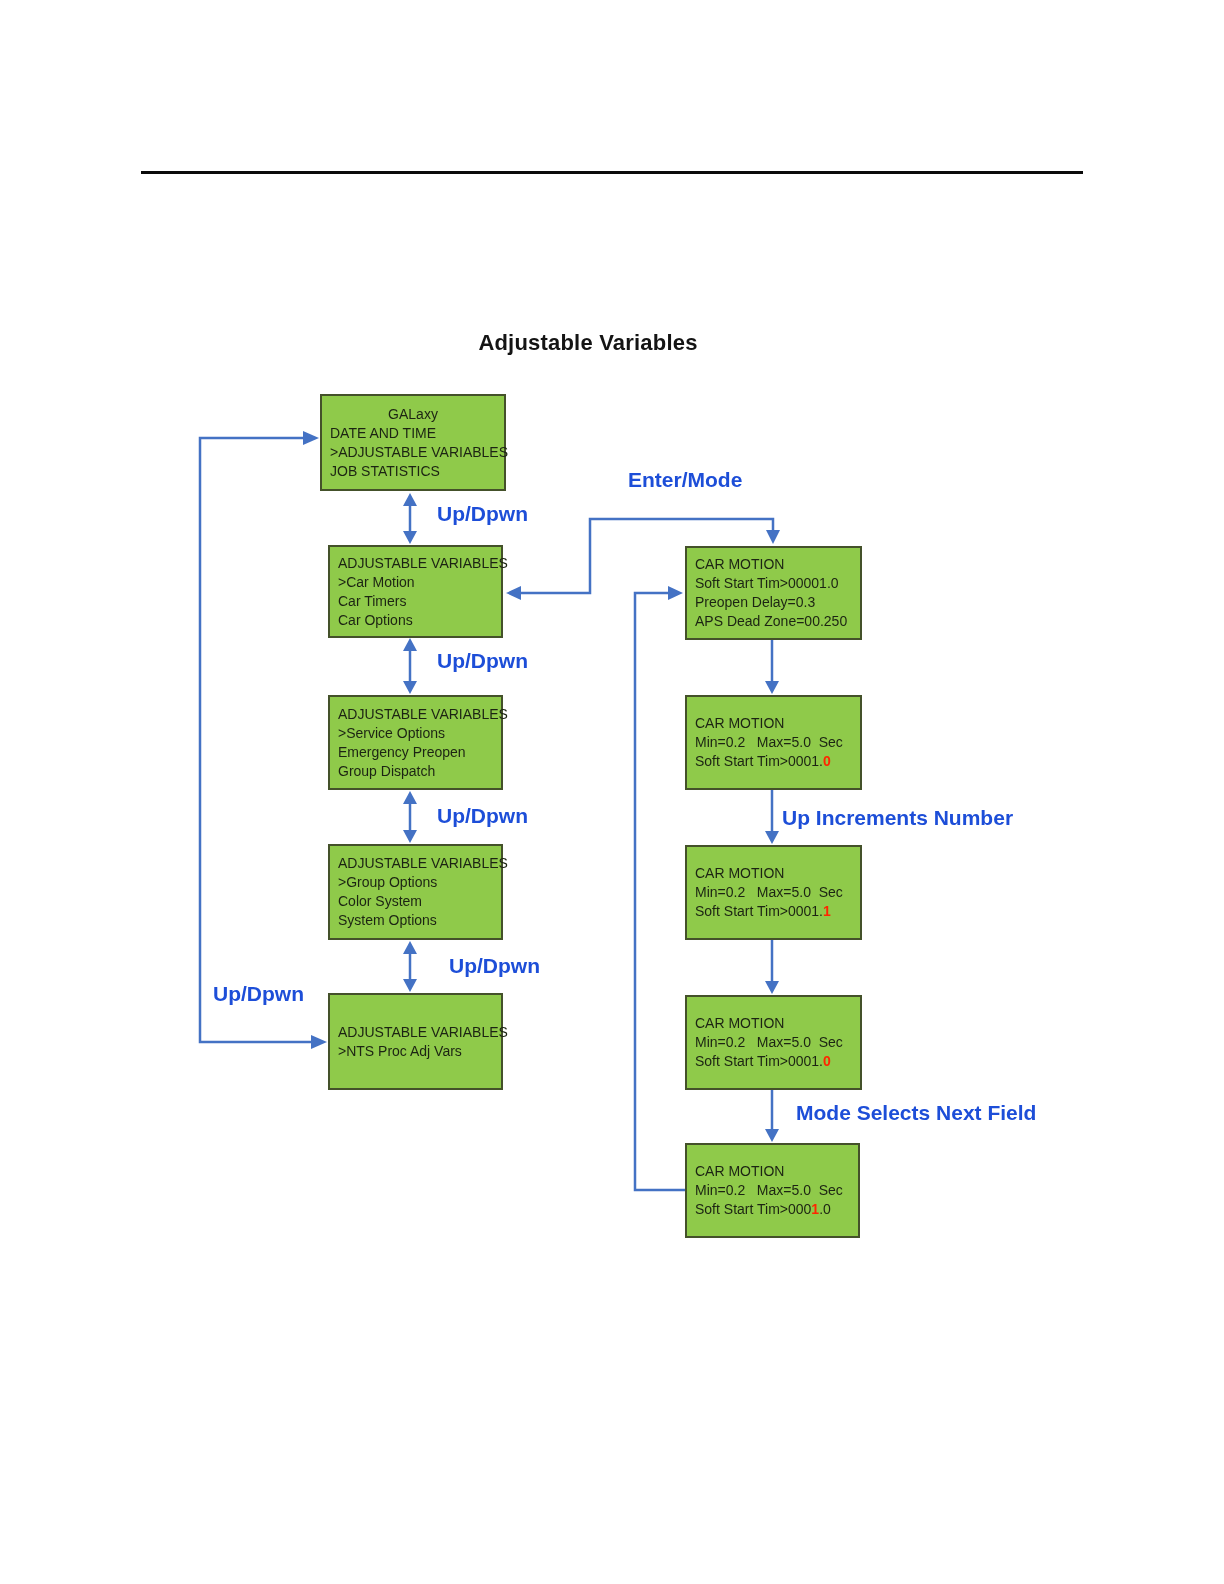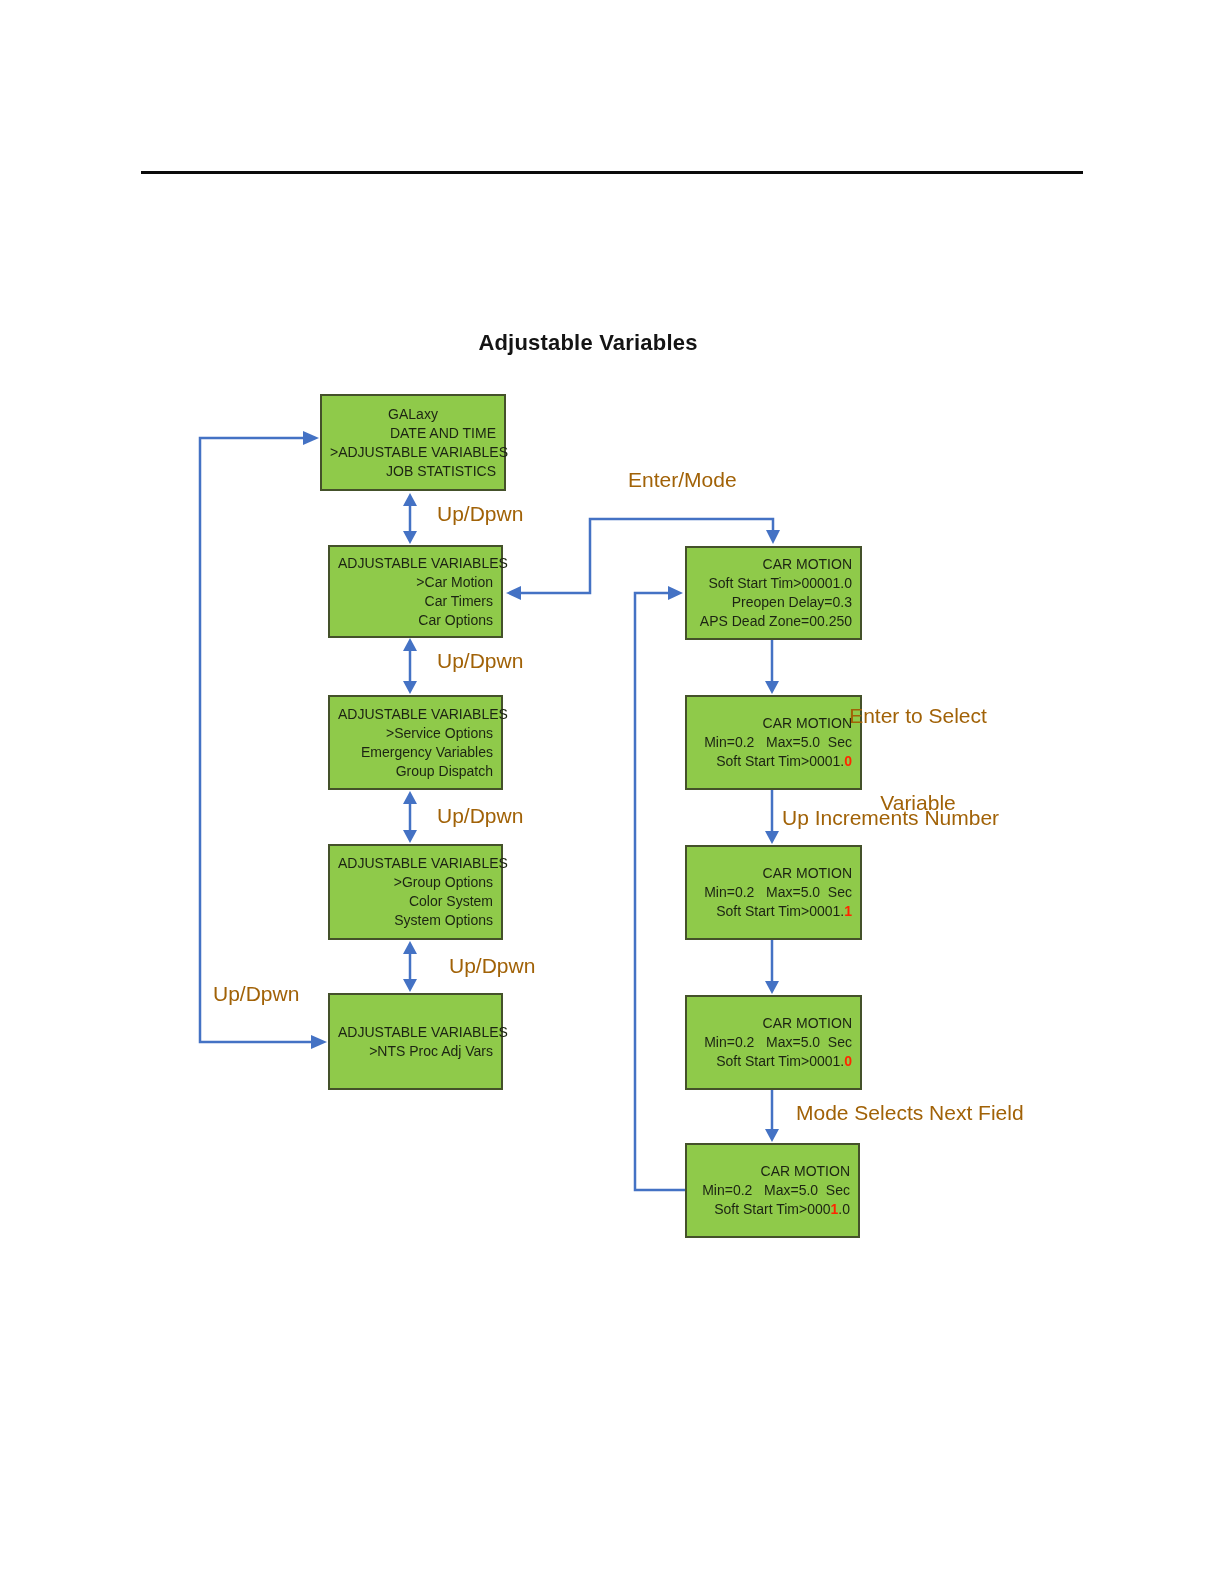--- a/index.html
+++ b/index.html
@@ -4,24 +4,24 @@
 <style>
   html,body{margin:0;padding:0;background:#ffffff;}
   body{font-family:"Liberation Sans", sans-serif;color:#1f1f1f;}
   #canvas{position:relative;width:1224px;height:1256px;background:#ffffff;overflow:hidden;}
   .hrule{position:absolute;left:141px;top:171px;width:942px;height:3px;background:#0a0a0a;}
   .title{position:absolute;left:0;top:330px;width:1176px;text-align:center;
          font-size:22px;font-weight:bold;color:#141414;letter-spacing:0.2px;}
   .box{position:absolute;background:#8fca4a;border:2px solid #44512a;box-sizing:border-box;
        display:flex;flex-direction:column;justify-content:center;
        padding:4px 8px;font-size:14px;line-height:19px;color:#1c2413;}
-  .box-line{white-space:pre;text-align:right;}
+  .box-line{white-space:pre;}
   .box-line.center{text-align:center;}
   .red{color:#ff2600;font-weight:bold;}
-  .lbl{position:absolute;font-size:21px;color:#a16207;white-space:pre;}
+  .lbl{position:absolute;font-size:21px;color:#1d4ed8;white-space:pre;font-weight:bold;}
   .lbl.center{text-align:center;line-height:29px;}
   svg.wires{position:absolute;left:0;top:0;pointer-events:none;}
   .wire{stroke:#4472c4;stroke-width:2.5;fill:none;}
   .head{fill:#4472c4;stroke:none;}
 </style>
 </head>
 <body>
 
 <div id="canvas">
 
@@ -97,21 +97,21 @@
   <div class="box" style="left:328px;top:545px;width:175px;height:93px">
     <div class="box-line">ADJUSTABLE VARIABLES</div>
     <div class="box-line">&gt;Car Motion</div>
     <div class="box-line">Car Timers</div>
     <div class="box-line">Car Options</div>
   </div>
 
   <div class="box" style="left:328px;top:695px;width:175px;height:95px">
     <div class="box-line">ADJUSTABLE VARIABLES</div>
     <div class="box-line">&gt;Service Options</div>
-    <div class="box-line">Emergency Variables</div>
+    <div class="box-line">Emergency Preopen</div>
     <div class="box-line">Group Dispatch</div>
   </div>
 
   <div class="box" style="left:328px;top:844px;width:175px;height:96px">
     <div class="box-line">ADJUSTABLE VARIABLES</div>
     <div class="box-line">&gt;Group Options</div>
     <div class="box-line">Color System</div>
     <div class="box-line">System Options</div>
   </div>
 
@@ -152,23 +152,19 @@
   </div>
 
   <div class="lbl" style="left:628px;top:468px">Enter/Mode</div>
 
   <div class="lbl" style="left:437px;top:502px">Up/Dpwn</div>
   <div class="lbl" style="left:437px;top:649px">Up/Dpwn</div>
   <div class="lbl" style="left:437px;top:804px">Up/Dpwn</div>
   <div class="lbl" style="left:449px;top:954px">Up/Dpwn</div>
   <div class="lbl" style="left:213px;top:982px">Up/Dpwn</div>
 
-  <div class="lbl center" style="left:838px;top:643px;width:160px">
-    <div>Enter to Select</div>
-    <div>Variable</div>
-  </div>
 
   <div class="lbl" style="left:782px;top:806px">Up Increments Number</div>
 
   <div class="lbl" style="left:796px;top:1101px">Mode Selects Next Field</div>
 
 
 </div>
 
 </body></html>

